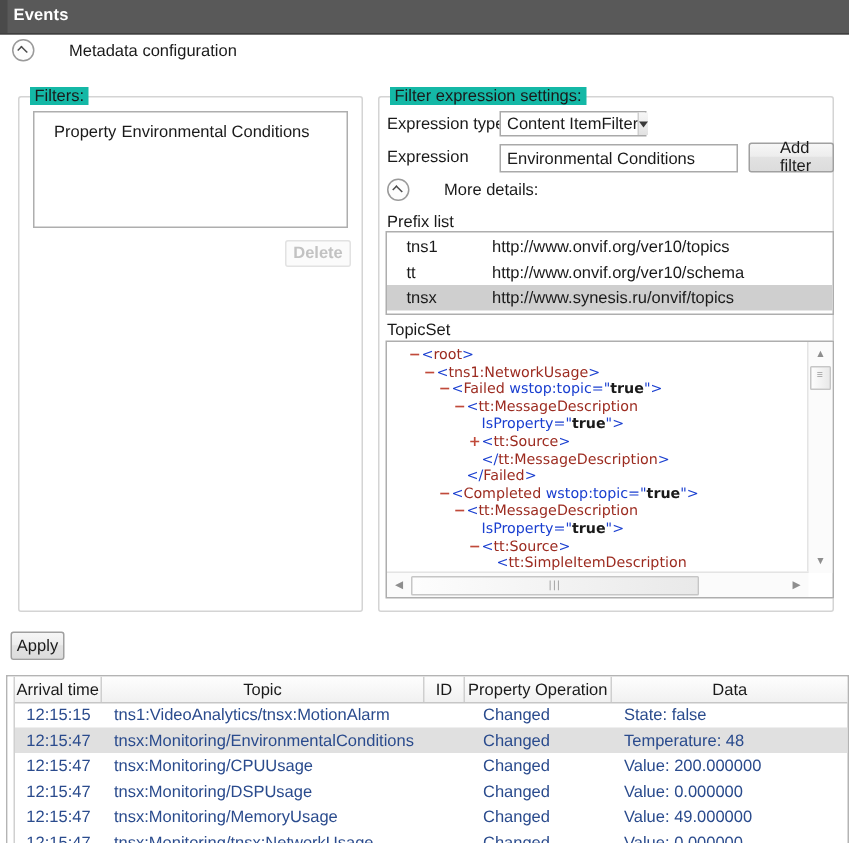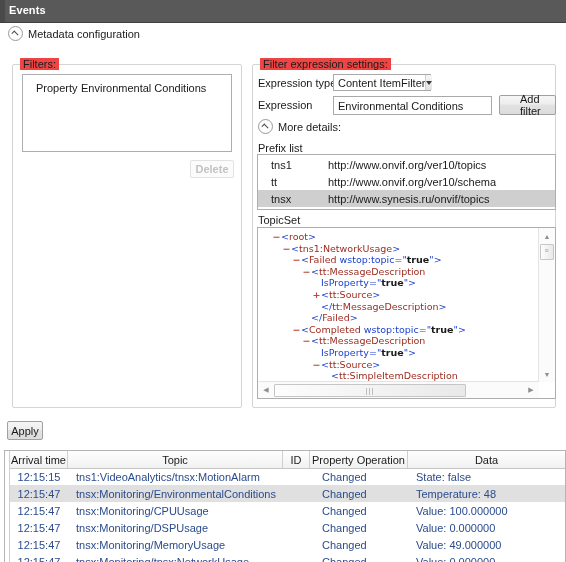--- a/index.html
+++ b/index.html
@@ -52,35 +52,35 @@
     position: absolute;
     left: 3px; top: 5px;
     width: 5px; height: 3px;
     border-left: 1.4px solid #4a4a4a;
     border-top: 1.4px solid #4a4a4a;
     transform: rotate(45deg);
   }
 
   .section-head {
     position: absolute;
-    display: flex; align-items: center; gap: 5px;
+    display: flex; align-items: center; gap: 23px;
   }
   .section-head .lbl { font-size: 11px; color: #1a1a1a; }
 
   
   .groupbox {
     position: absolute;
     border: 1px solid #d4d4d4;
     border-radius: 2px;
     background: transparent;
   }
   .groupbox > .gb-title {
     position: absolute;
     top: -7px; left: 7px;
-    background: #ef4444;
+    background: #14b8a6;
     padding: 0 3px;
     font-size: 11px;
     color: #1a1a1a;
     white-space: nowrap;
     text-align: center;
   }
 
   
   .listbox {
     position: absolute;
@@ -392,21 +392,21 @@
           <div class="td c-topic" style="width: 215px;">tnsx:Monitoring/EnvironmentalConditions</div>
           <div class="td c-id" style="width: 27px;"></div>
           <div class="td c-op" style="width: 98px;">Changed</div>
           <div class="td c-data" style="width: auto; flex: 1 1 0%;">Temperature: 48</div>
         </div>
         <div class="trow">
           <div class="td c-time" style="width: 58px;">12:15:47</div>
           <div class="td c-topic" style="width: 215px;">tnsx:Monitoring/CPUUsage</div>
           <div class="td c-id" style="width: 27px;"></div>
           <div class="td c-op" style="width: 98px;">Changed</div>
-          <div class="td c-data" style="width: auto; flex: 1 1 0%;">Value: 100.000000</div>
+          <div class="td c-data" style="width: auto; flex: 1 1 0%;">Value: 200.000000</div>
         </div>
         <div class="trow">
           <div class="td c-time" style="width: 58px;">12:15:47</div>
           <div class="td c-topic" style="width: 215px;">tnsx:Monitoring/DSPUsage</div>
           <div class="td c-id" style="width: 27px;"></div>
           <div class="td c-op" style="width: 98px;">Changed</div>
           <div class="td c-data" style="width: auto; flex: 1 1 0%;">Value: 0.000000</div>
         </div>
         <div class="trow">
           <div class="td c-time" style="width: 58px;">12:15:47</div>

